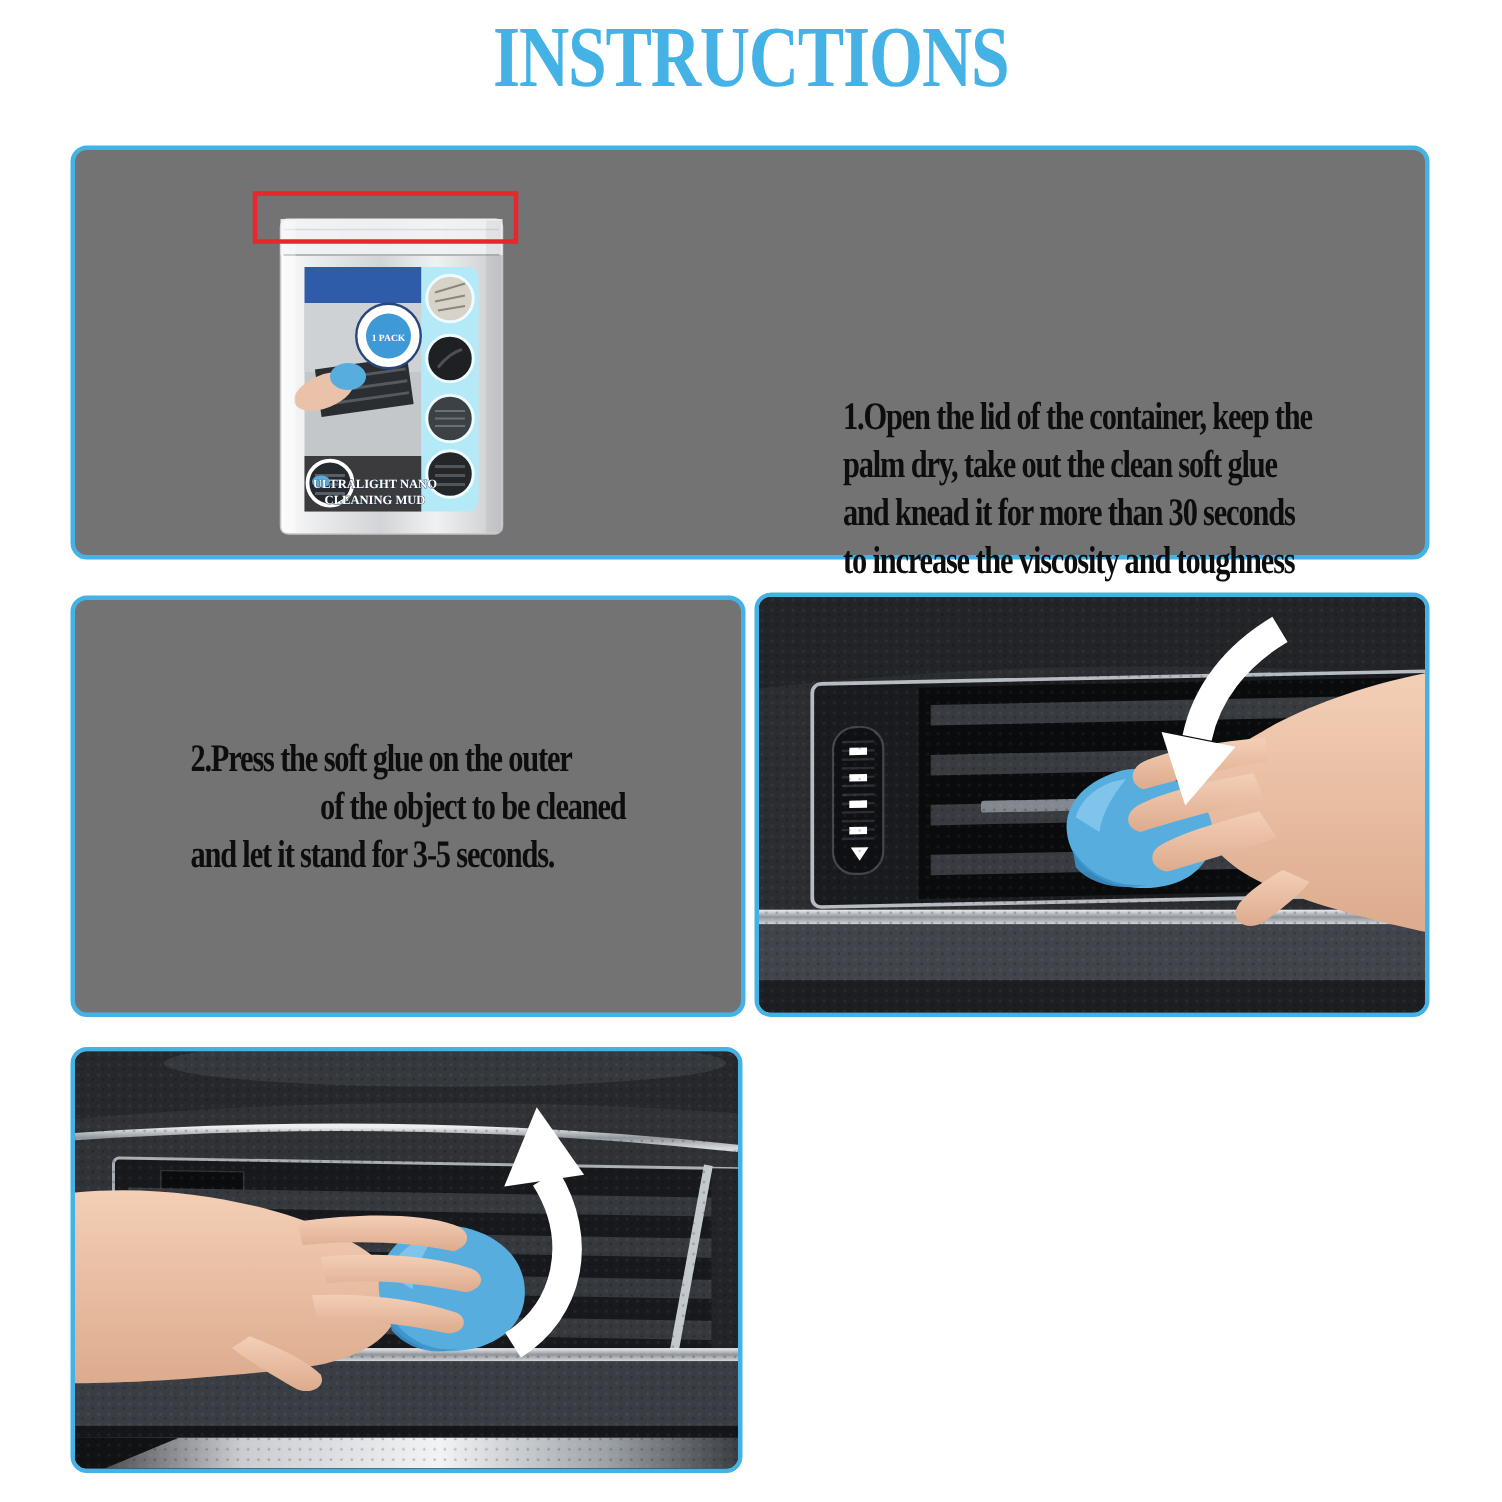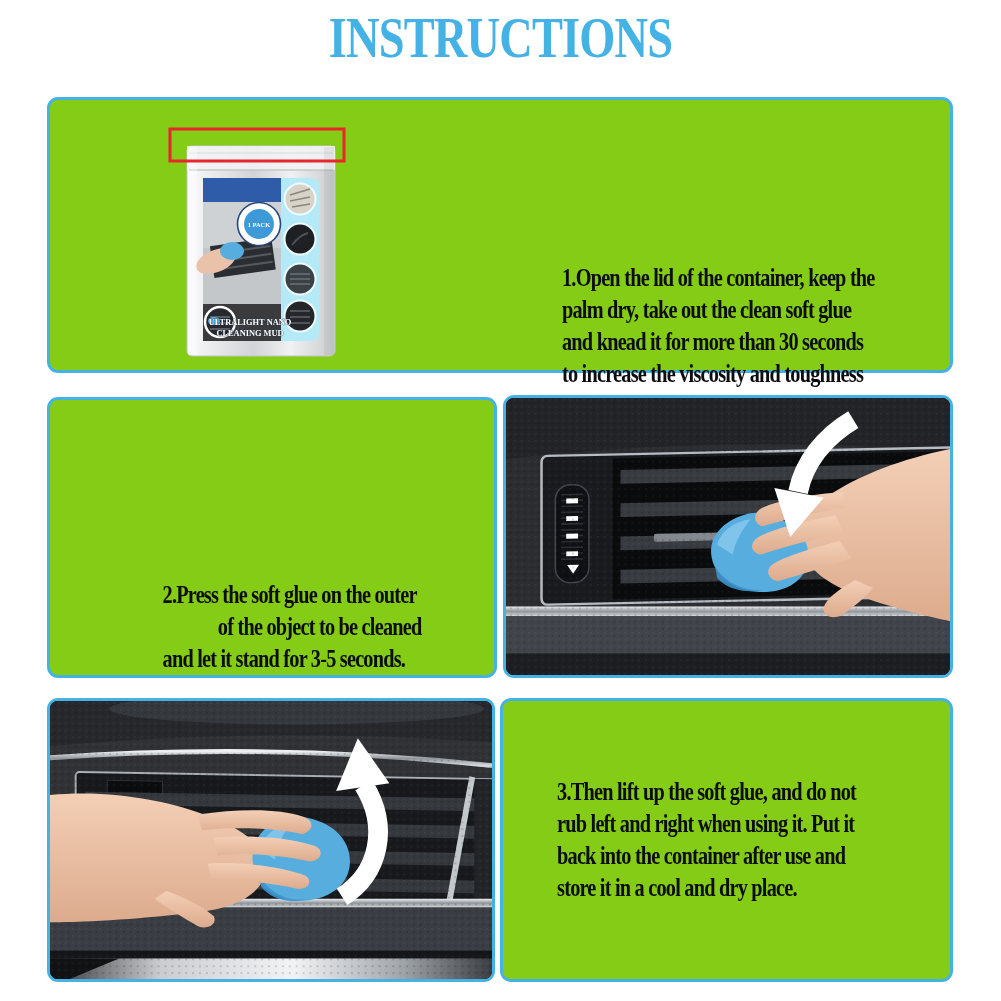--- a/index.html
+++ b/index.html
@@ -14,25 +14,25 @@
     position:relative;width:1001px;height:1001px;background:#ffffff;overflow:hidden;
     font-family:Liberation Serif, serif;
   }
   .title{
     position:absolute;left:0;top:6px;width:100%;margin:0;
     text-align:center;color:var(--accent);
     font-size:58px;font-weight:bold;letter-spacing:-1px;line-height:64px;
     transform:scaleX(0.80);transform-origin:center top;
   }
   .panel{
-    position:absolute;border:3px solid var(--accent);border-radius:11px;background:#84cc16;padding-left:40px;
+    position:absolute;border:3px solid var(--accent);border-radius:11px;background:#737373;
   }
   .panel--photo{padding:0;overflow:hidden;background:#222;}
   .p1{left:47px;top:97px;width:906px;height:276px;}
-  .p2t{left:47px;top:397px;width:450px;height:281px;display:flex;align-items:flex-end;}
+  .p2t{left:47px;top:397px;width:450px;height:281px;display:flex;align-items:center;}
   .p2p{left:503px;top:395px;width:450px;height:283px;}
   .p3p{left:47px;top:698px;width:448px;height:284px;}
   .p3t{left:500px;top:698px;width:453px;height:284px;display:flex;align-items:center;}
   .step-text{
     color:var(--ink);font-weight:bold;font-size:26px;line-height:32px;letter-spacing:-1px;
     transform:scaleX(0.78);
   }
   .step1{
     position:absolute;left:512px;top:162px;width:436px;text-align:left;
     transform-origin:left top;
@@ -258,22 +258,14 @@
         <path d="M118,194 C140,202 158,212 166,220 C170,228 160,234 150,230 C136,222 116,210 106,202 Z" fill="url(#skinB)"></path>
       </g>
 
       <g>
         <path d="M296,200 C334,176 344,128 318,86" stroke="#ffffff" stroke-width="20" fill="none"></path>
         <polygon points="290,92 344,84 312,38" fill="#ffffff"></polygon>
       </g>
     </svg>
   </section>
 
-  <section class="panel p3t">
-    <div class="step-text step3">
-        <div class="t-line">3.Then lift up the soft glue, and do not</div>
-        <div class="t-line">rub left and right when using it. Put it</div>
-        <div class="t-line">back into the container after use and</div>
-        <div class="t-line">store it in a cool and dry place.</div>
-      </div>
-  </section>
 
 </div>
 
 </body></html>

